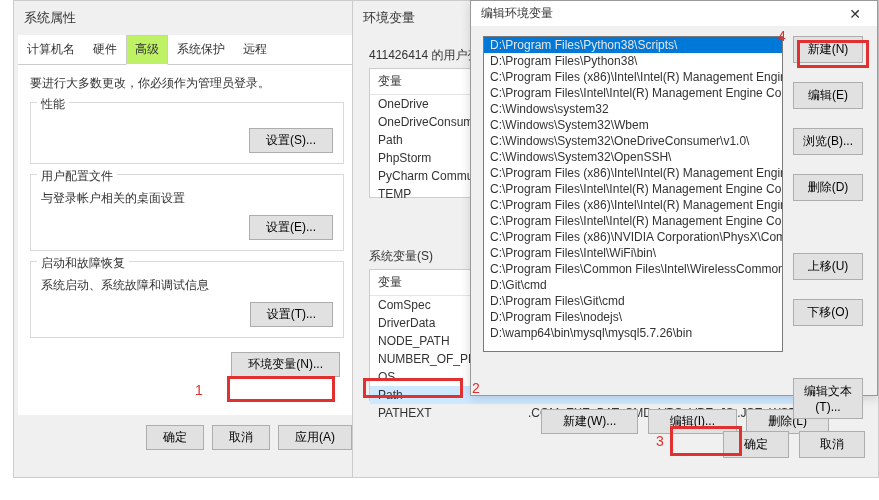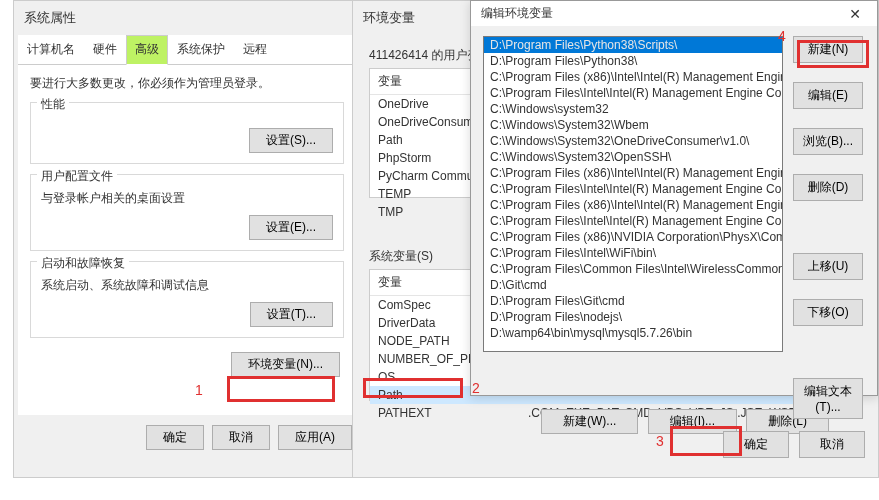--- a/index.html
+++ b/index.html
@@ -128,21 +128,20 @@
           </div>
           <div class="row">
             <span class="c1">PyCharm Community</span>
             <span class="c2"></span>
           </div>
           <div class="row">
             <span class="c1">TEMP</span>
             <span class="c2"></span>
           </div>
           <div class="row">
-            <span class="c1">TMP</span>
             <span class="c2"></span>
           </div>
         </div>
     </div>
 
     <div class="sect-label" style="margin-top:50px;">系统变量(S)</div>
     <div class="listbox" style="height:132px;">
       <div class="hdr">
         <span class="c1">变量</span>
         <span>值</span>

